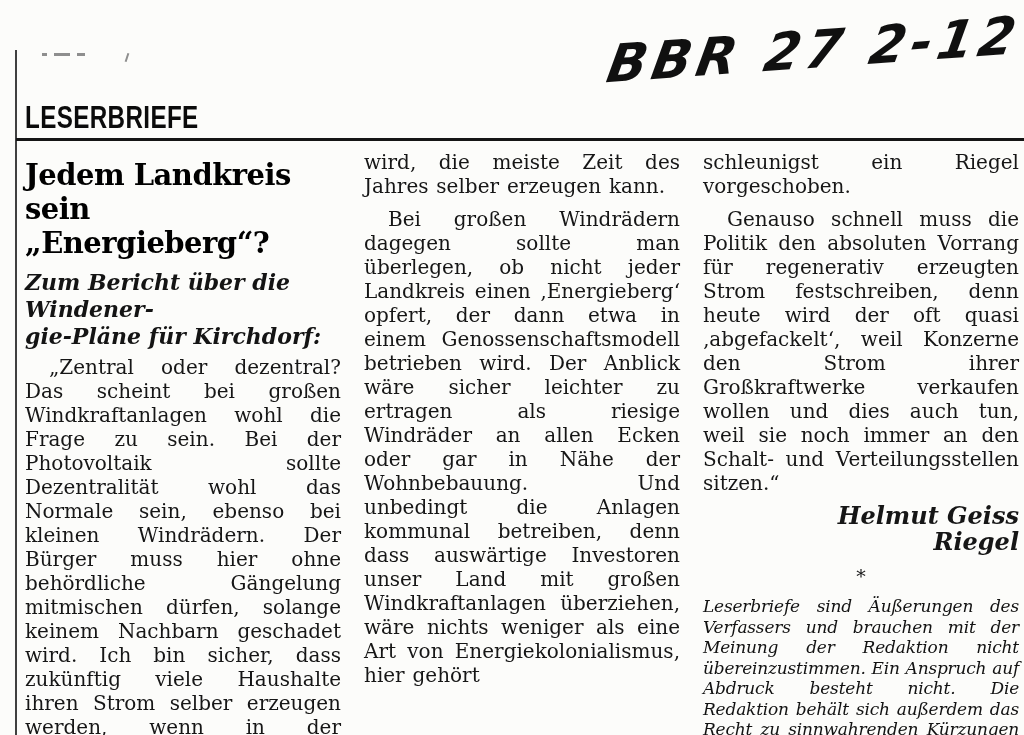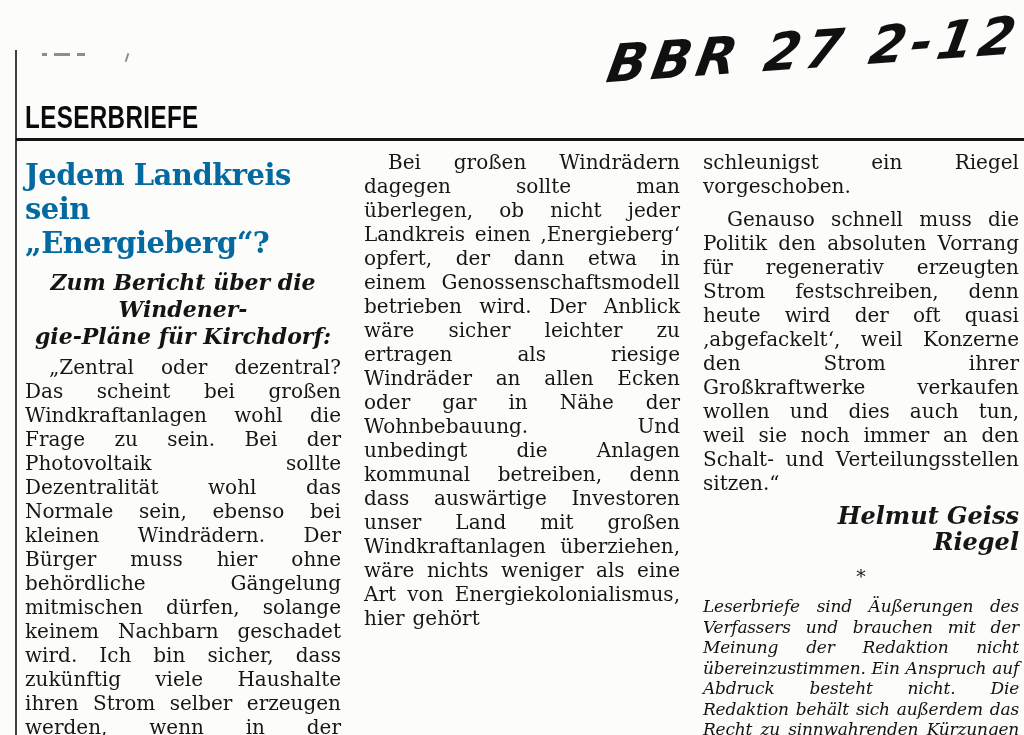--- a/index.html
+++ b/index.html
@@ -48,29 +48,29 @@
   
   .columns {
     position: absolute; left: 25px; top: 150px; bottom: 0; right: 3px;
     display: flex; gap: 23px;
   }
   .col { flex: 0 0 316px; width: 316px; text-align: justify; hyphens: auto; }
 
   h1.headline {
     margin: 8px 0 9px 0;
     font-size: 29px; line-height: 34px; font-weight: bold;
-    letter-spacing: -0.5px; text-align: left; color: #0369a1;
+    letter-spacing: -0.5px; text-align: left; color: #000000;
   }
   h1.headline .hl { display: block; }
 
   .subtitle {
     margin: 0 0 5px 0;
     font-size: 22px; line-height: 27px;
     font-style: italic; font-weight: bold;
-    text-align: center; color: #141414;
+    text-align: left; color: #141414;
   }
   .subtitle .sl { display: block; }
 
   p.body {
     margin: 0 0 9px 0;
     font-size: 20px; line-height: 24px;
     word-spacing: 1.5px;
   }
   p.body.indent { text-indent: 24px; }
   p.body.flush { text-indent: 0; }
@@ -115,20 +115,21 @@
         <span class="hl">sein „Energieberg“?</span>
       </h1>
       <p class="subtitle">
         <span class="sl">Zum Bericht über die Windener-</span>
         <span class="sl">gie-Pläne für Kirchdorf:</span>
       </p>
       <p class="body indent">„Zentral oder dezentral? Das scheint bei großen Windkraftanlagen wohl die Frage zu sein. Bei der Photovoltaik sollte Dezentralität wohl das Normale sein, ebenso bei kleinen Windrädern. Der Bürger muss hier ohne behördliche Gängelung mitmischen dürfen, solange keinem Nachbarn geschadet wird. Ich bin sicher, dass zukünftig viele Haushalte ihren Strom selber erzeugen werden, wenn in der Speichertechnik endlich der Durchbruch gelingt. Aus eigener Erfahrung kann ich berichten, dass man mit ein paar Solarmodulen und Akkus den Strom, der etwa fürs Wohnzimmer benötigt</p>
     </div>
 
     <div class="col">
+      <p class="body flush">wird, die meiste Zeit des Jahres selber erzeugen kann.</p>
       <p class="body indent">Bei großen Windrädern dagegen sollte man überlegen, ob nicht jeder Landkreis einen ‚Energieberg‘ opfert, der dann etwa in einem Genossenschaftsmodell betrieben wird. Der Anblick wäre sicher leichter zu ertragen als riesige Windräder an allen Ecken oder gar in Nähe der Wohnbebauung. Und unbedingt die Anlagen kommunal betreiben, denn dass auswärtige Investoren unser Land mit großen Windkraftanlagen überziehen, wäre nichts weniger als eine Art von Energiekolonialismus, hier gehört</p>
     </div>
 
     <div class="col">
       <p class="body flush">schleunigst ein Riegel vorgeschoben.</p>
       <p class="body indent">Genauso schnell muss die Politik den absoluten Vorrang für regenerativ erzeugten Strom festschreiben, denn heute wird der oft quasi ‚abgefackelt‘, weil Konzerne den Strom ihrer Großkraftwerke verkaufen wollen und dies auch tun, weil sie noch immer an den Schalt- und Verteilungsstellen sitzen.“</p>
       <p class="signature">Helmut Geiss</p>
       <p class="signature">Riegel</p>
       <p class="asterisk">*</p>
       <p class="disclaimer">Leserbriefe sind Äußerungen des Verfassers und brauchen mit der Meinung der Redaktion nicht übereinzustimmen. Ein Anspruch auf Abdruck besteht nicht. Die Redaktion behält sich außerdem das Recht zu sinnwahrenden Kürzungen vor. Bitte geben Sie für eventuelle Rückfragen Ihre Adresse und Ihre Telefonnummer an. Unter www.pnp.de können Berichte online kommentiert werden.</p>

